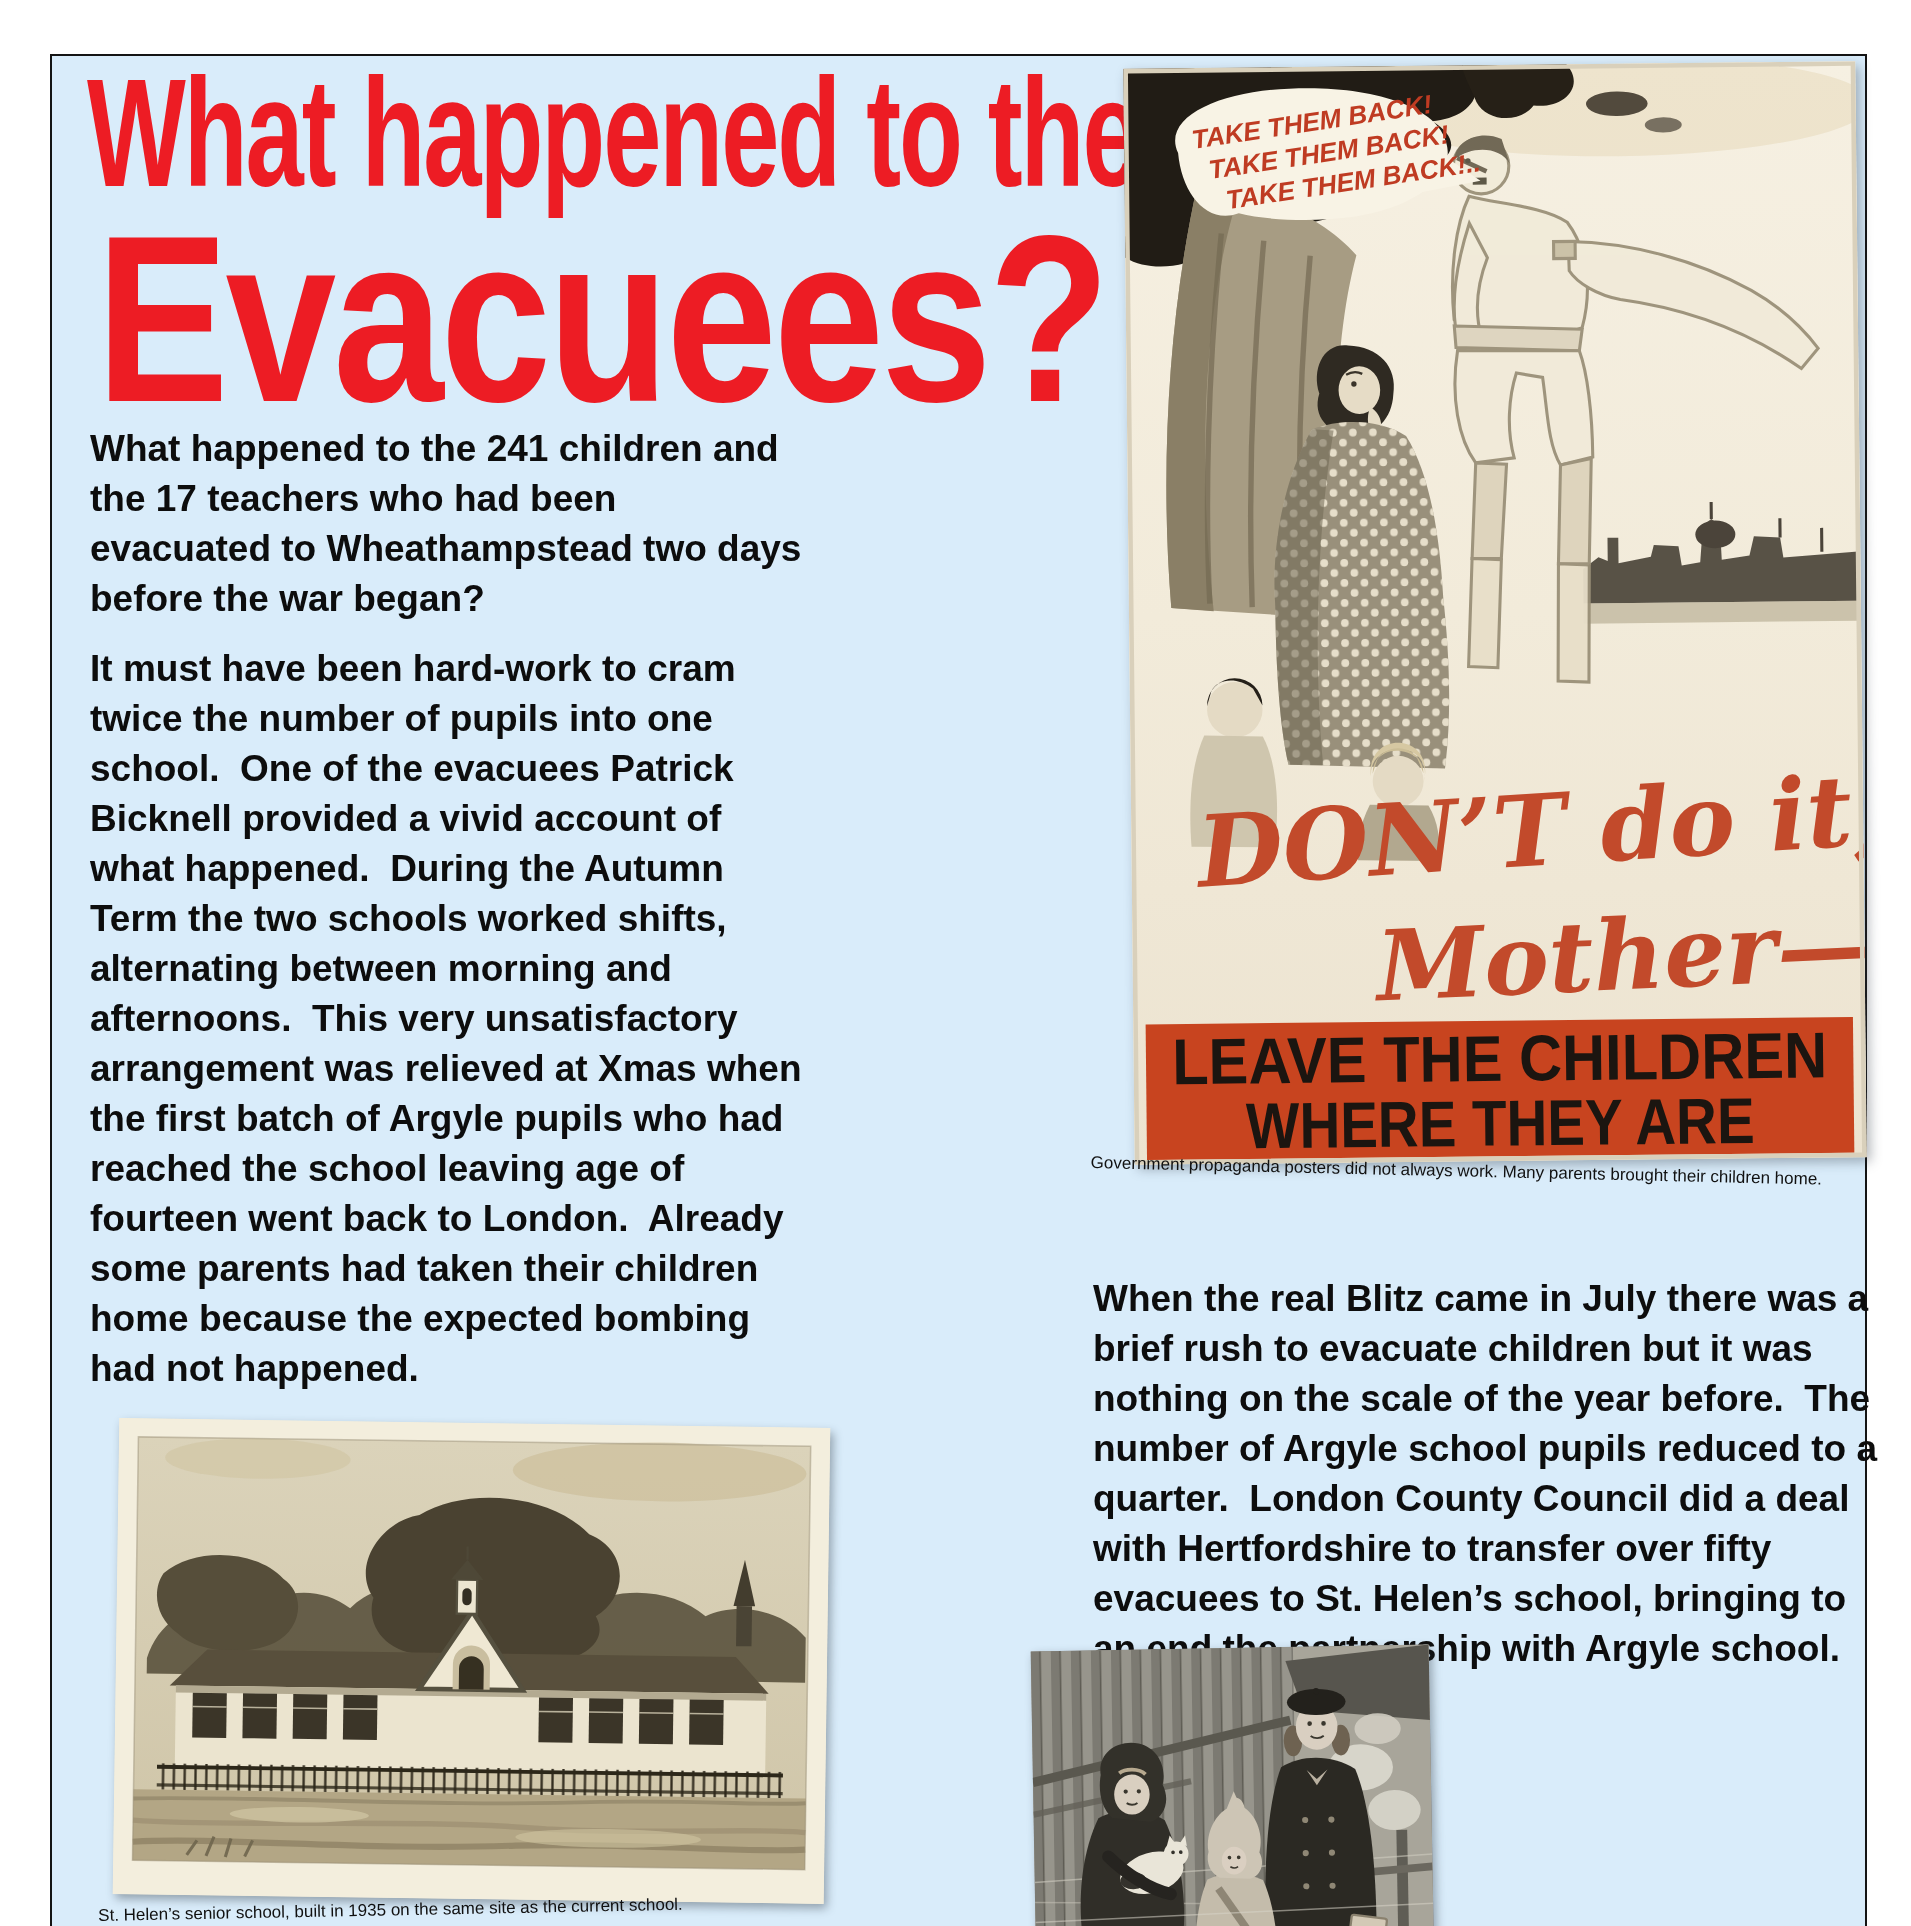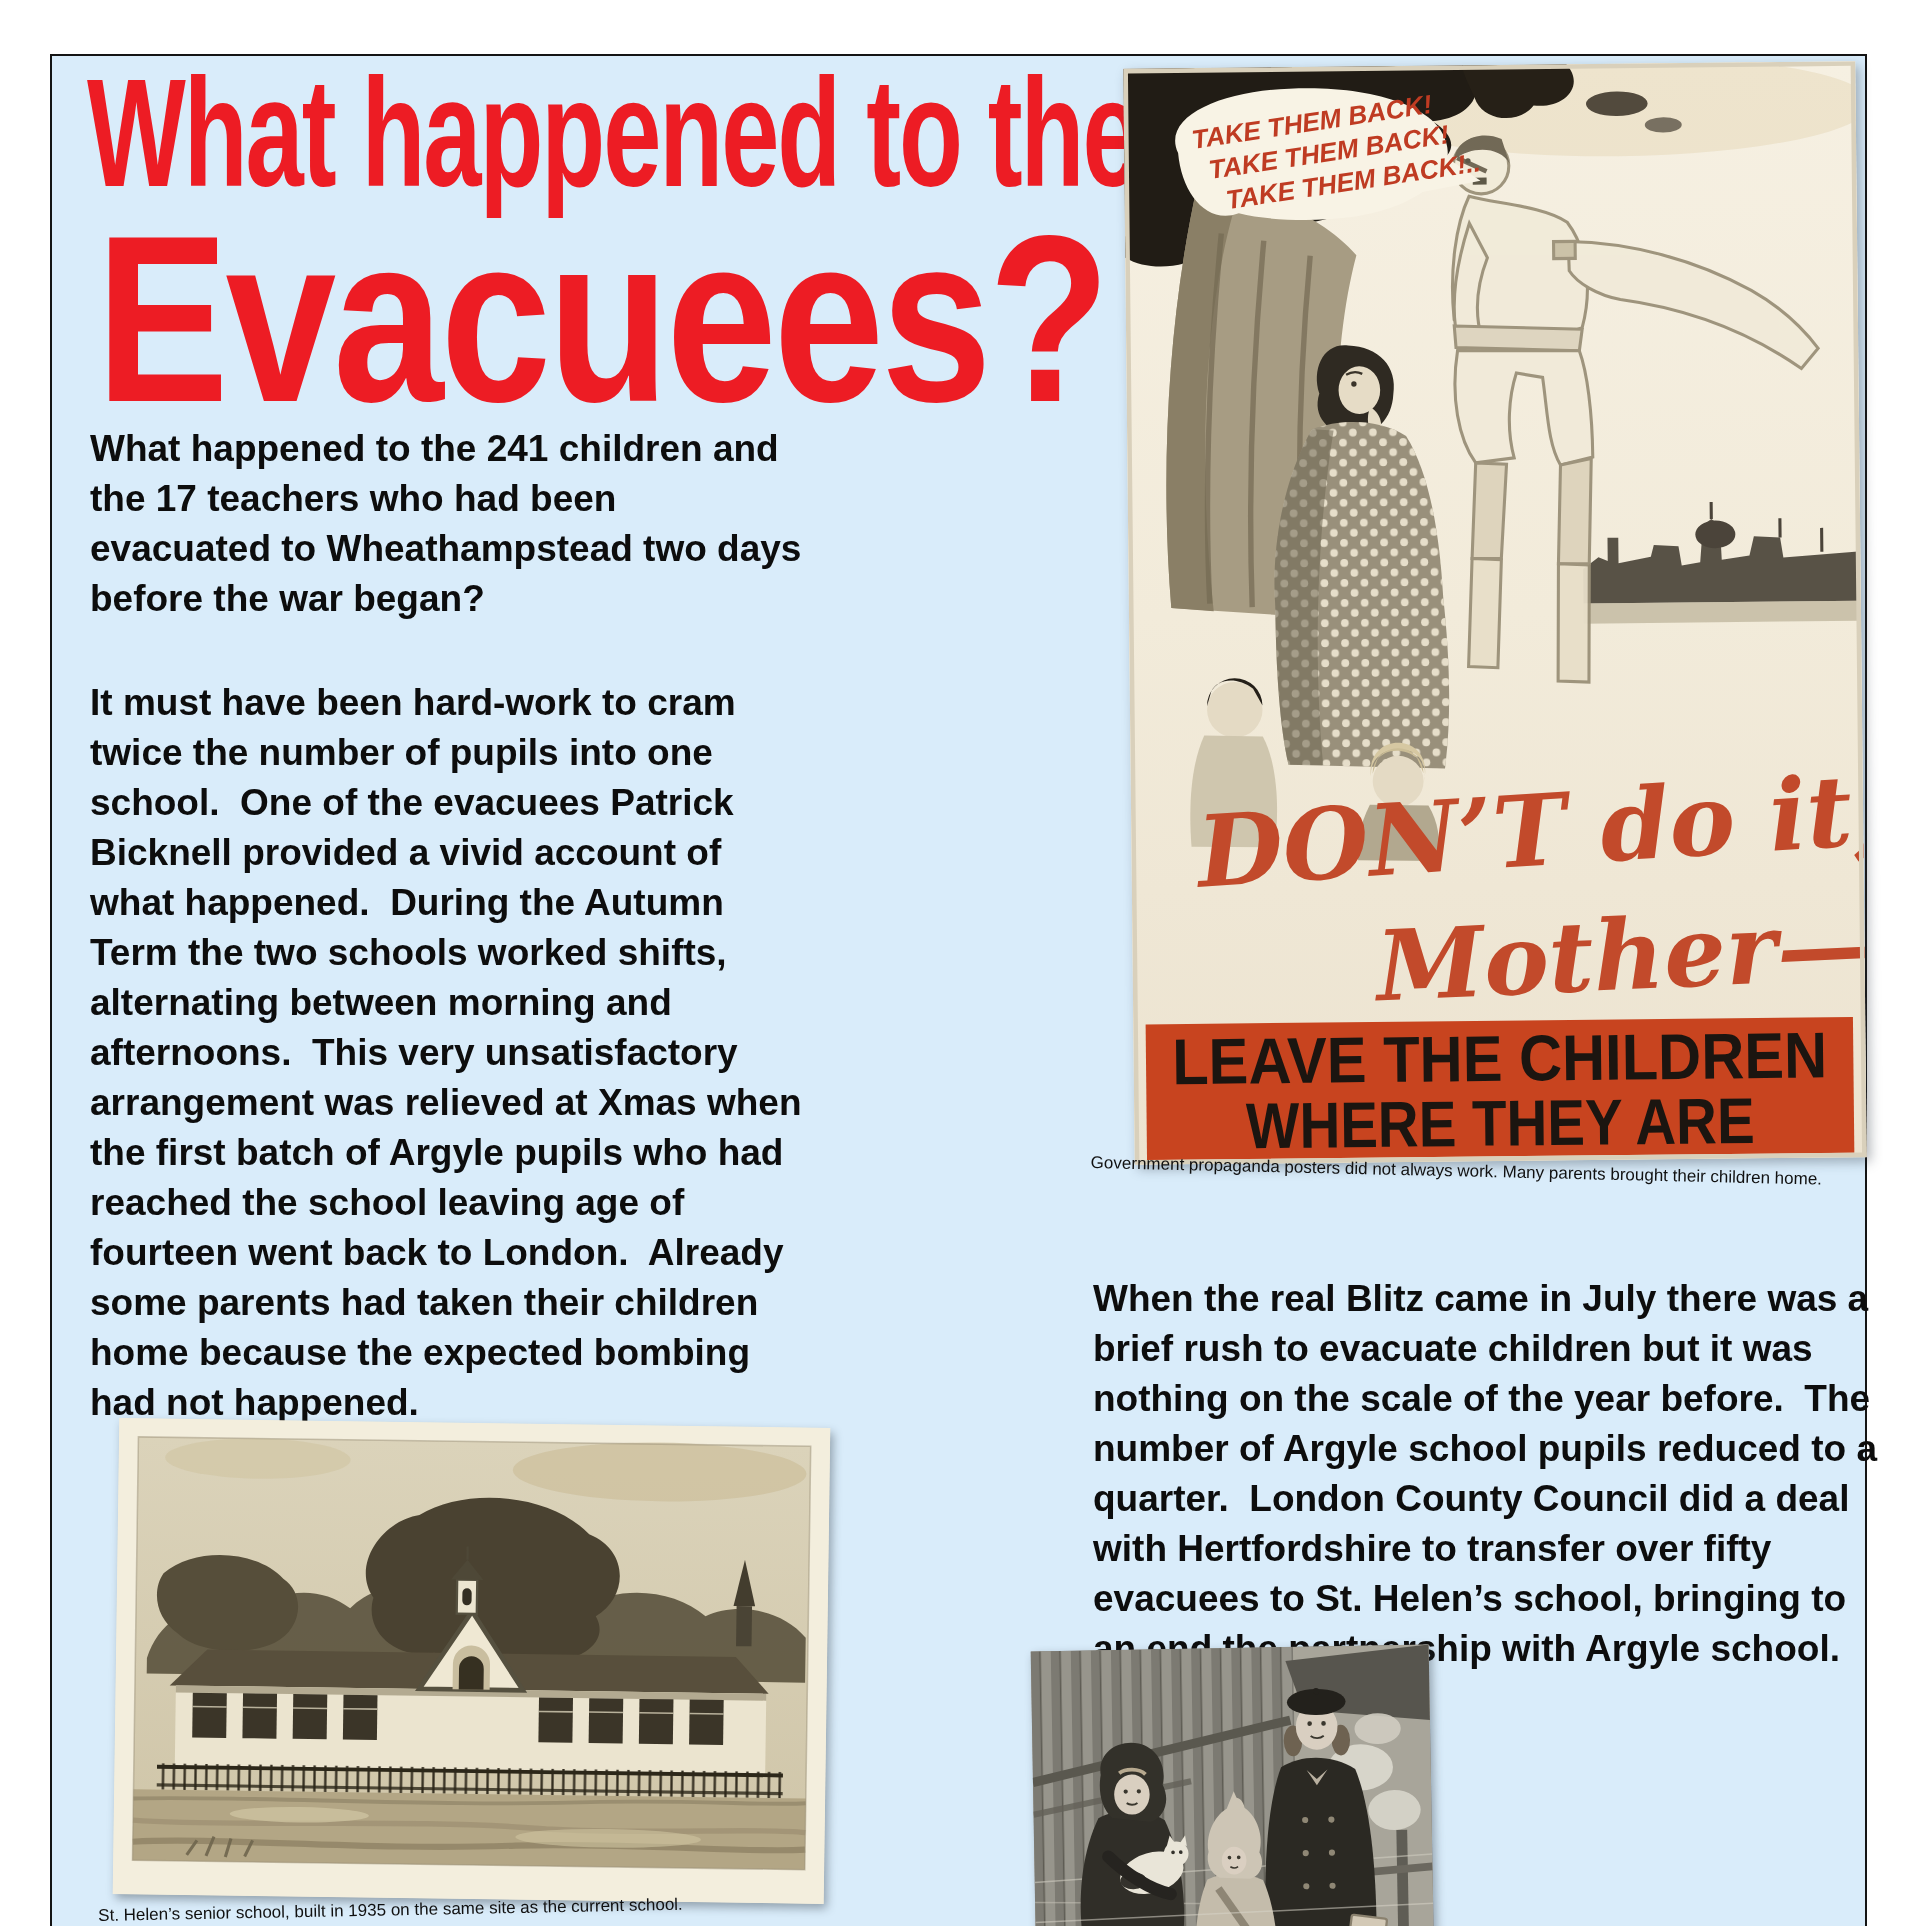--- a/index.html
+++ b/index.html
@@ -19,21 +19,21 @@
   .title2{
     position:absolute;left:96px;top:200px;font-size:237px;line-height:1.0;
     font-weight:bold;color:#ed1c24;transform:scaleX(0.84);transform-origin:0 0;
     white-space:nowrap;letter-spacing:-3.9px;
   }
   .para{
     position:absolute;font-size:37px;line-height:50px;font-weight:bold;
     white-space:pre-wrap;color:#0d0d0d;
   }
   #para1{left:90px;top:424px;width:713px;}
-  #para2{left:90px;top:644px;width:713px;margin-top:34px;}
+  #para2{left:90px;top:644px;width:713px;}
   #paraBlitz{left:1093px;top:1274px;width:797px;}
   .caption{position:absolute;font-size:17px;color:#111;line-height:23px;}
   #schoolCap{left:98px;top:1904px;transform:rotate(-1.1deg);transform-origin:0 0;white-space:nowrap;}
   #posterCap{left:1091px;top:1151px;transform:rotate(1.3deg);transform-origin:0 0;white-space:nowrap;}
   .photowrap{position:absolute;}
   #posterWrap{left:1129px;top:65px;width:732px;height:1096px;transform:rotate(-0.6deg);
     transform-origin:50% 50%;box-shadow:3.9px 4.6px 11.6px rgba(40,50,60,0.35);background:#f2ebdb;}
   #schoolWrap{left:116px;top:1423px;width:711px;height:476px;transform:rotate(0.8deg);
     transform-origin:50% 50%;box-shadow:3.1px 4.6px 10px rgba(40,50,60,0.4);background:#f3eedd;}
   #childWrap{left:1035px;top:1648px;width:398px;height:499px;transform:rotate(-1deg);

